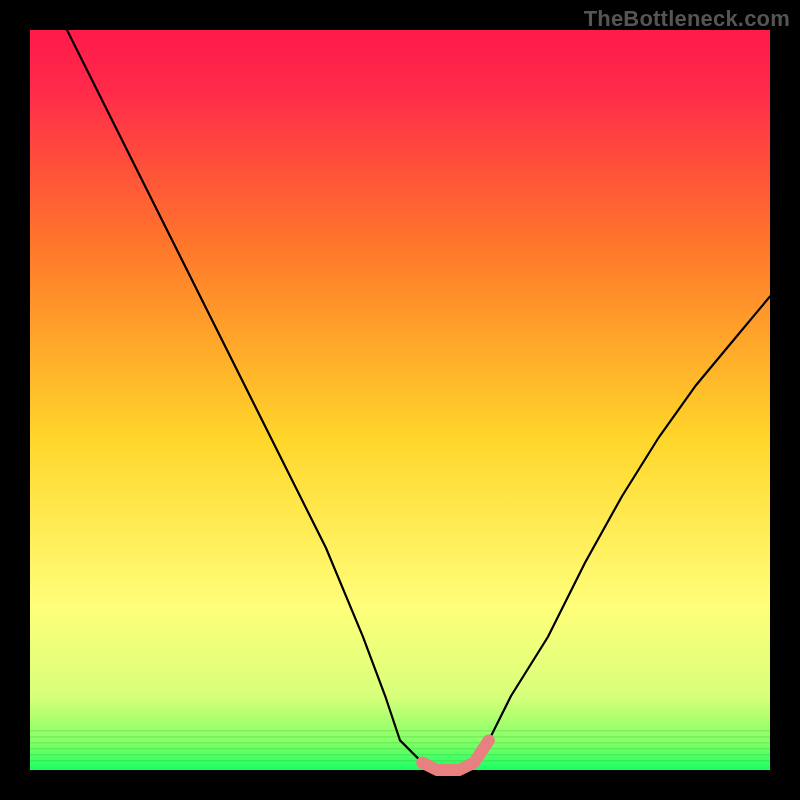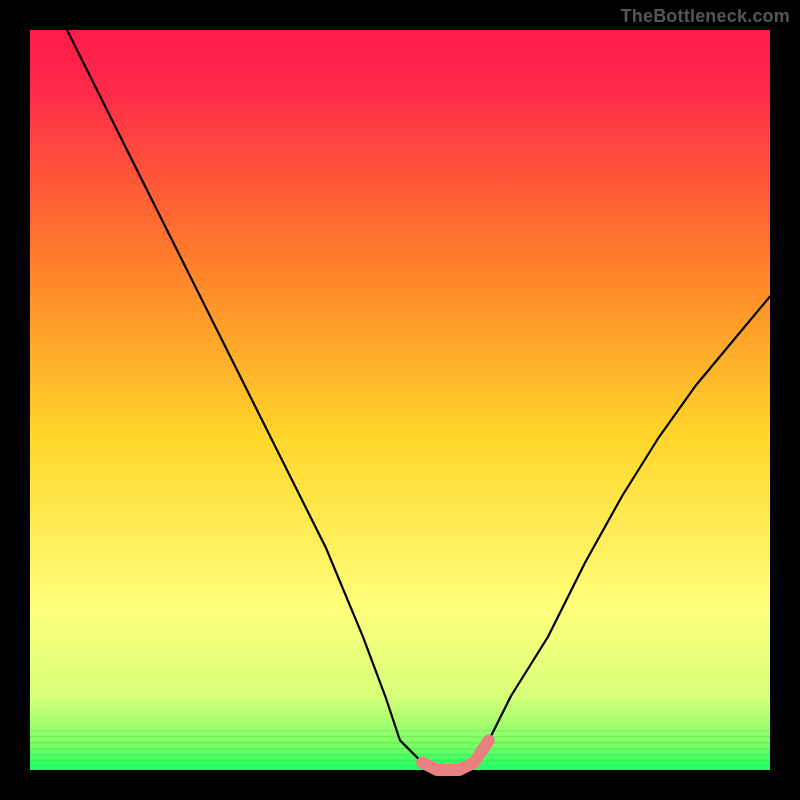--- a/index.html
+++ b/index.html
@@ -16,21 +16,21 @@
     top: 0;
     left: 0;
     width: 800px;
     height: 800px;
   }
   .watermark {
     position: absolute;
     top: 6px;
     right: 10px;
     color: #555;
-    font-size: 18px;
+    font-size: 22px;
     font-weight: bold;
     letter-spacing: 0.2px;
     z-index: 10;
   }
 </style>
 </head>
 <body>
 
 <div class="chart-container">
   <svg id="chart-svg" width="800" height="800" viewBox="0 0 800 800">

